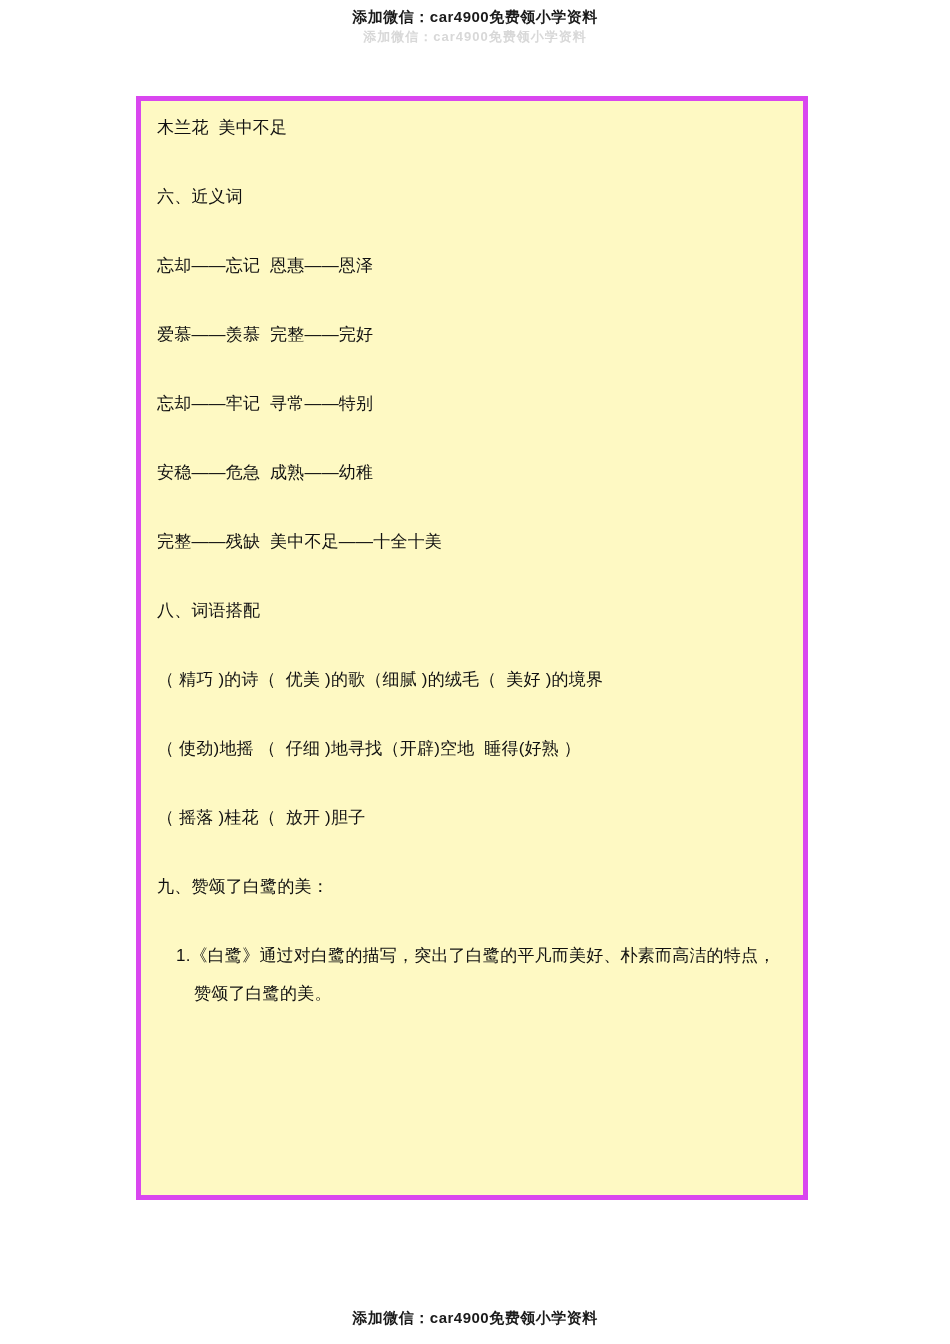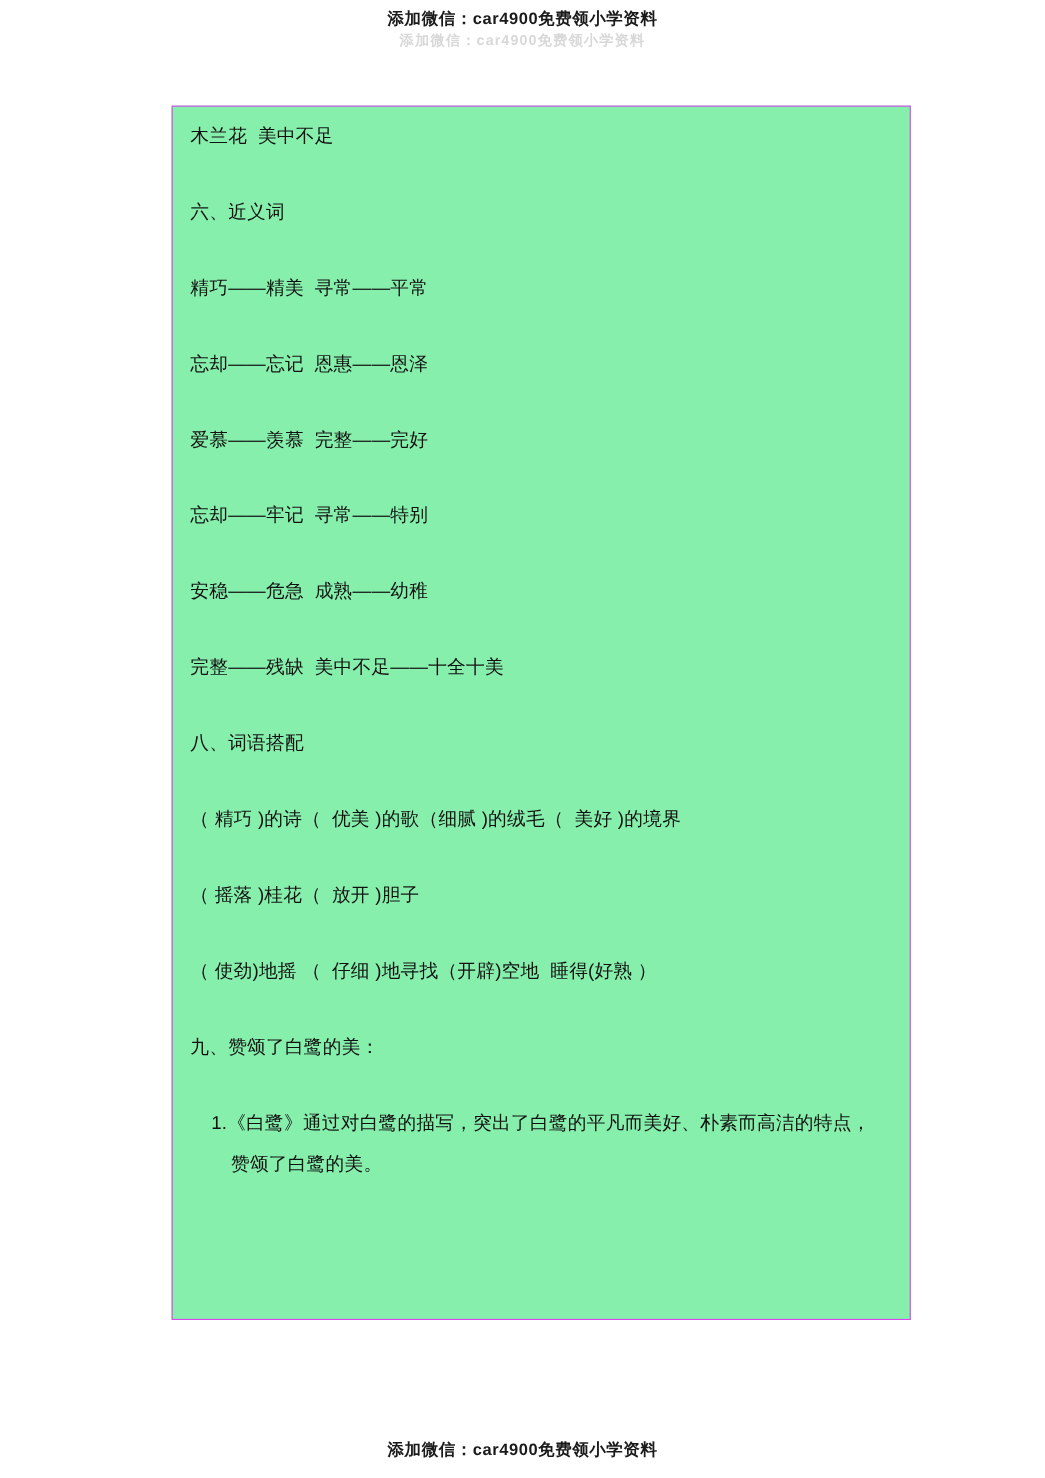--- a/index.html
+++ b/index.html
@@ -49,27 +49,27 @@
     left: 0;
     width: 950px;
     text-align: center;
     font-size: 15px;
     font-weight: bold;
     color: #1a1a1a;
     letter-spacing: 0.5px;
   }
   .doc-frame {
     position: absolute;
-    left: 156px;
+    left: 136px;
     top: 96px;
     width: 672px;
     height: 1104px;
-    border: 1px solid #d946ef;
+    border: 5px solid #d946ef;
     box-sizing: border-box;
-    background: #86efac;
+    background: #fef9c3;
     padding: 14px 16px 0 16px;
   }
   .line {
     font-size: 17px;
     line-height: 26px;
     color: #111111;
     margin: 0 0 43px 0;
     white-space: pre-wrap;
     letter-spacing: 0.2px;
   }
@@ -86,30 +86,29 @@
 <body>
 
 <div class="page">
 
   <div class="watermark-top">添加微信：car4900免费领小学资料</div>
   <div class="watermark-ghost">添加微信：car4900免费领小学资料</div>
 
   <div class="doc-frame">
     <p class="line">木兰花  美中不足</p>
     <p class="line">六、近义词</p>
-    <p class="line">精巧——精美  寻常——平常</p>
     <p class="line">忘却——忘记  恩惠——恩泽</p>
     <p class="line">爱慕——羡慕  完整——完好</p>
     <p class="line">忘却——牢记  寻常——特别</p>
     <p class="line">安稳——危急  成熟——幼稚</p>
     <p class="line">完整——残缺  美中不足——十全十美</p>
     <p class="line">八、词语搭配</p>
     <p class="line">（ 精巧 )的诗（  优美 )的歌（细腻 )的绒毛（  美好 )的境界</p>
+    <p class="line">（ 使劲)地摇 （  仔细 )地寻找（开辟)空地  睡得(好熟 ）</p>
     <p class="line">（ 摇落 )桂花（  放开 )胆子</p>
-    <p class="line">（ 使劲)地摇 （  仔细 )地寻找（开辟)空地  睡得(好熟 ）</p>
     <p class="line">九、赞颂了白鹭的美：</p>
     <p class="line tight">1.《白鹭》通过对白鹭的描写，突出了白鹭的平凡而美好、朴素而高洁的特点，</p>
     <p class="line">赞颂了白鹭的美。</p>
   </div>
 
   <div class="watermark-bottom">添加微信：car4900免费领小学资料</div>
 
 </div>
 
 </body></html>

